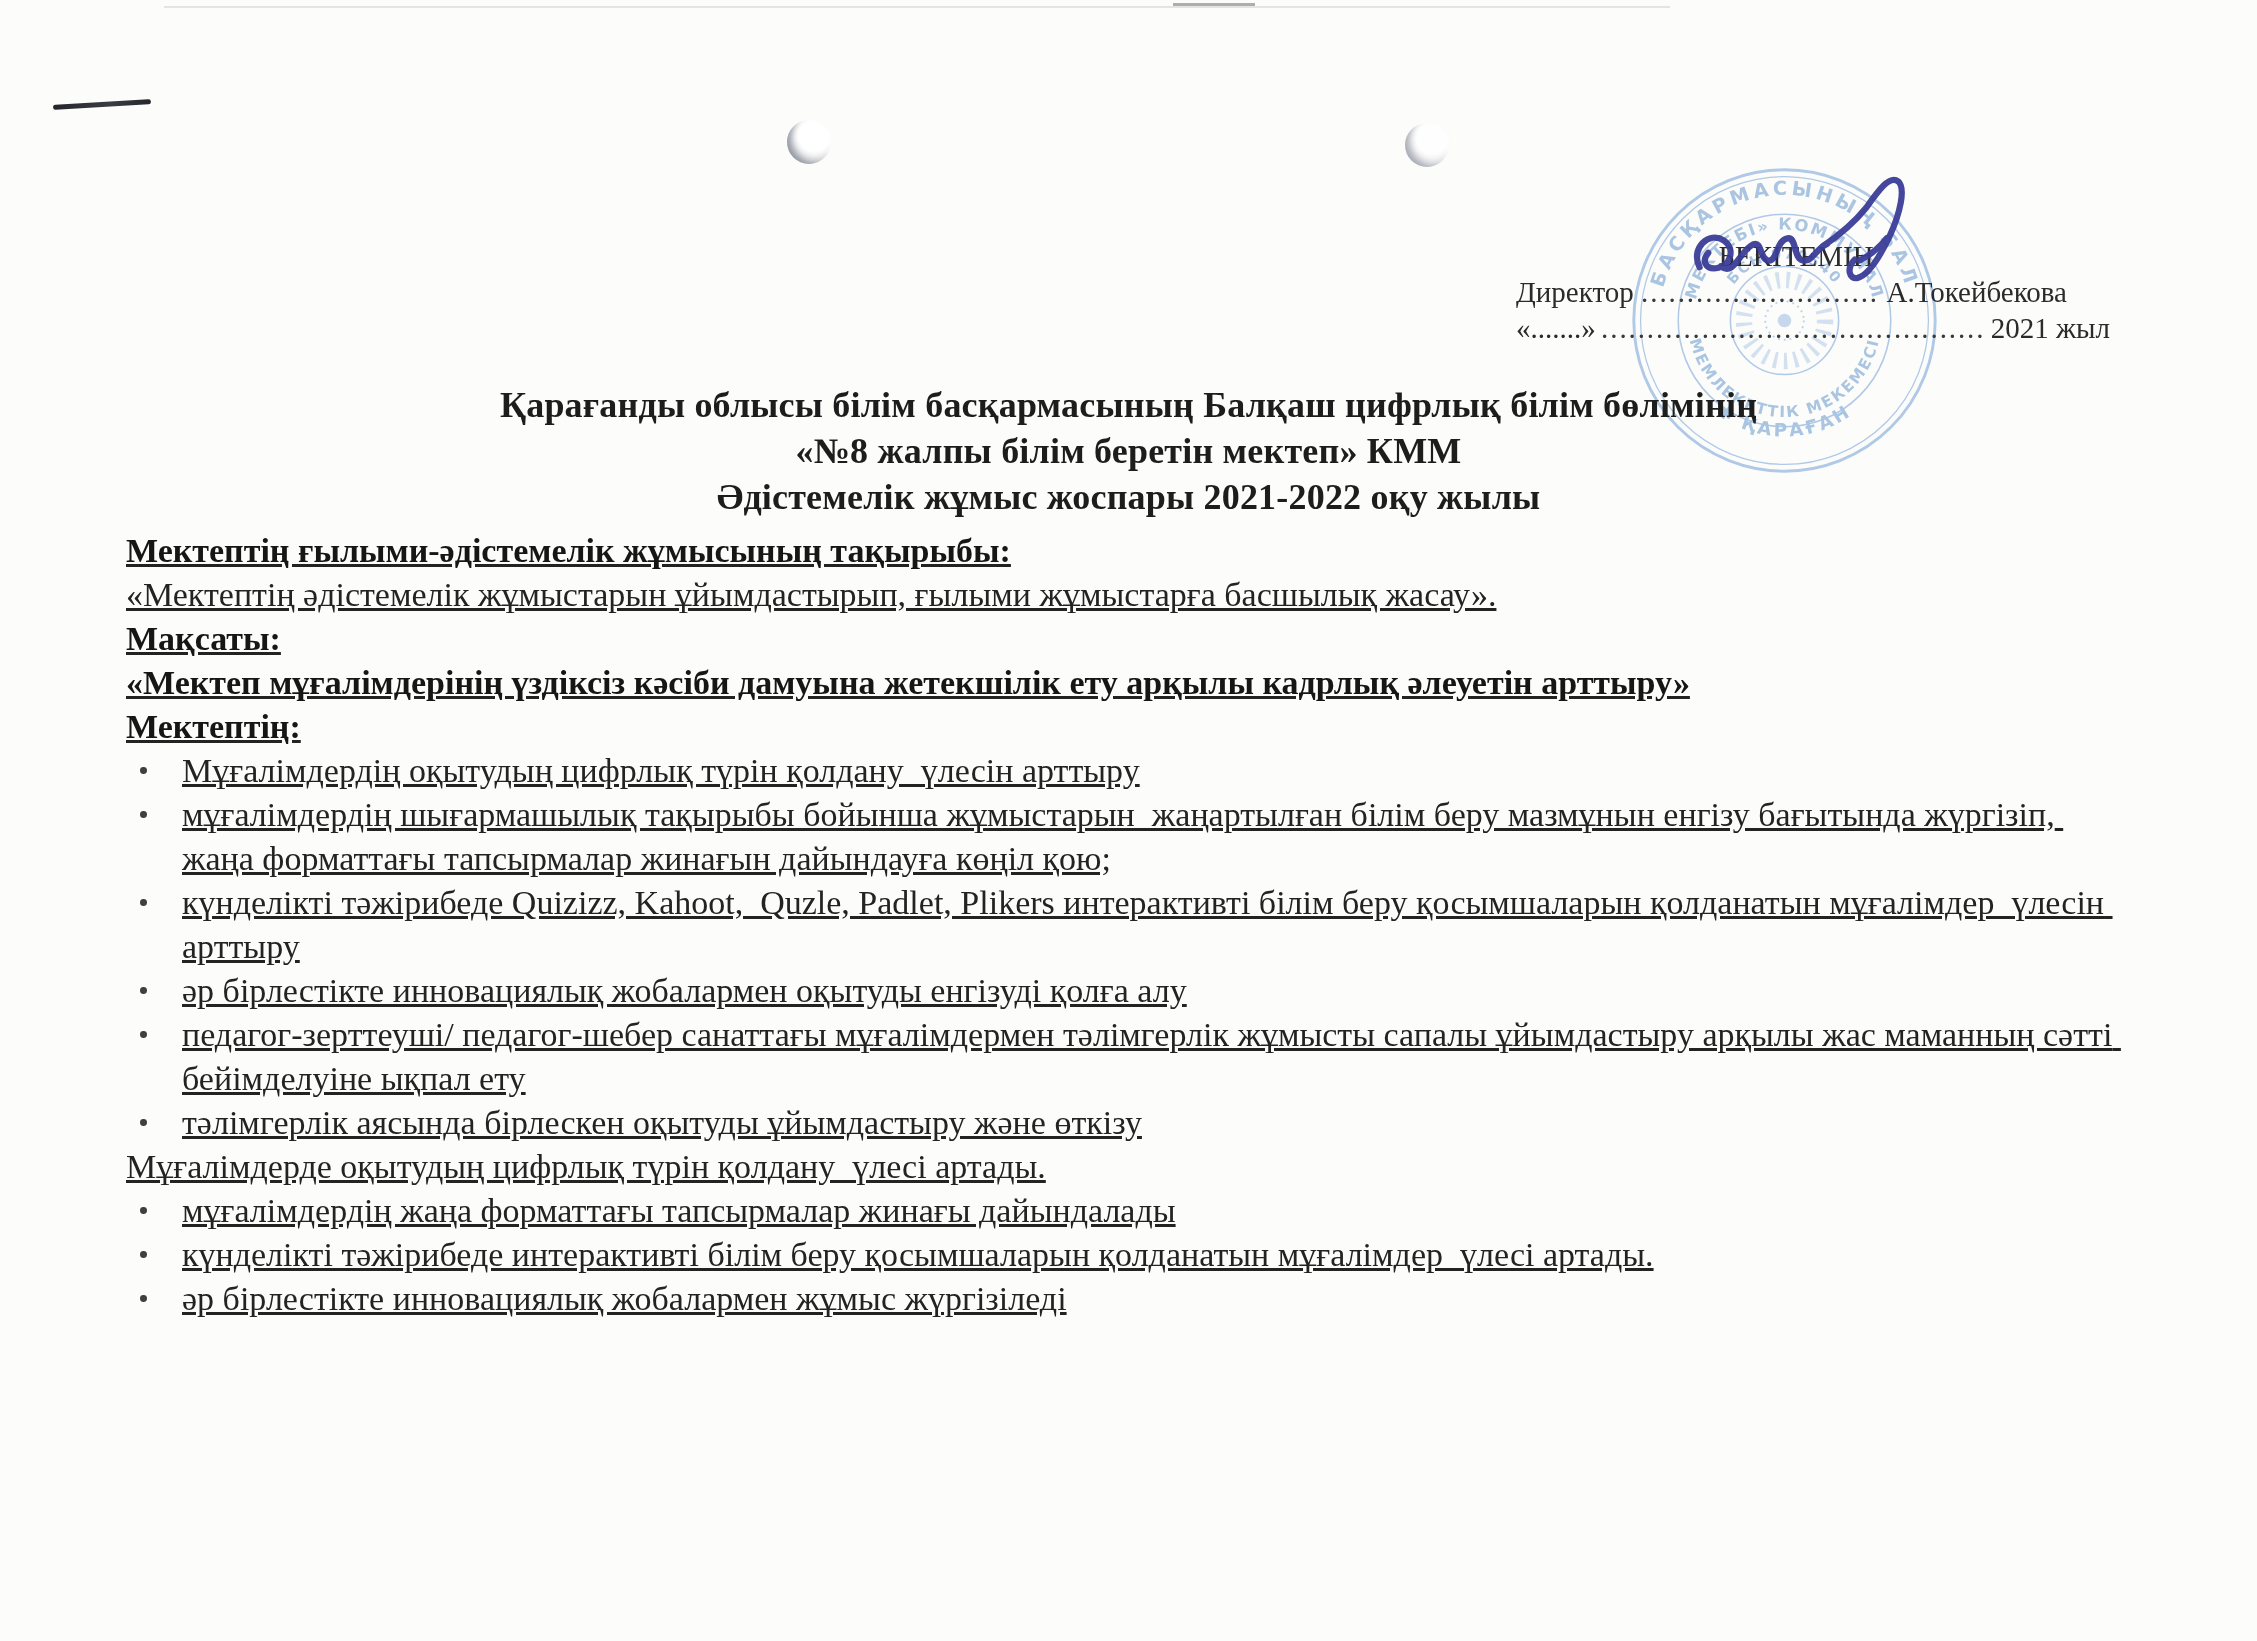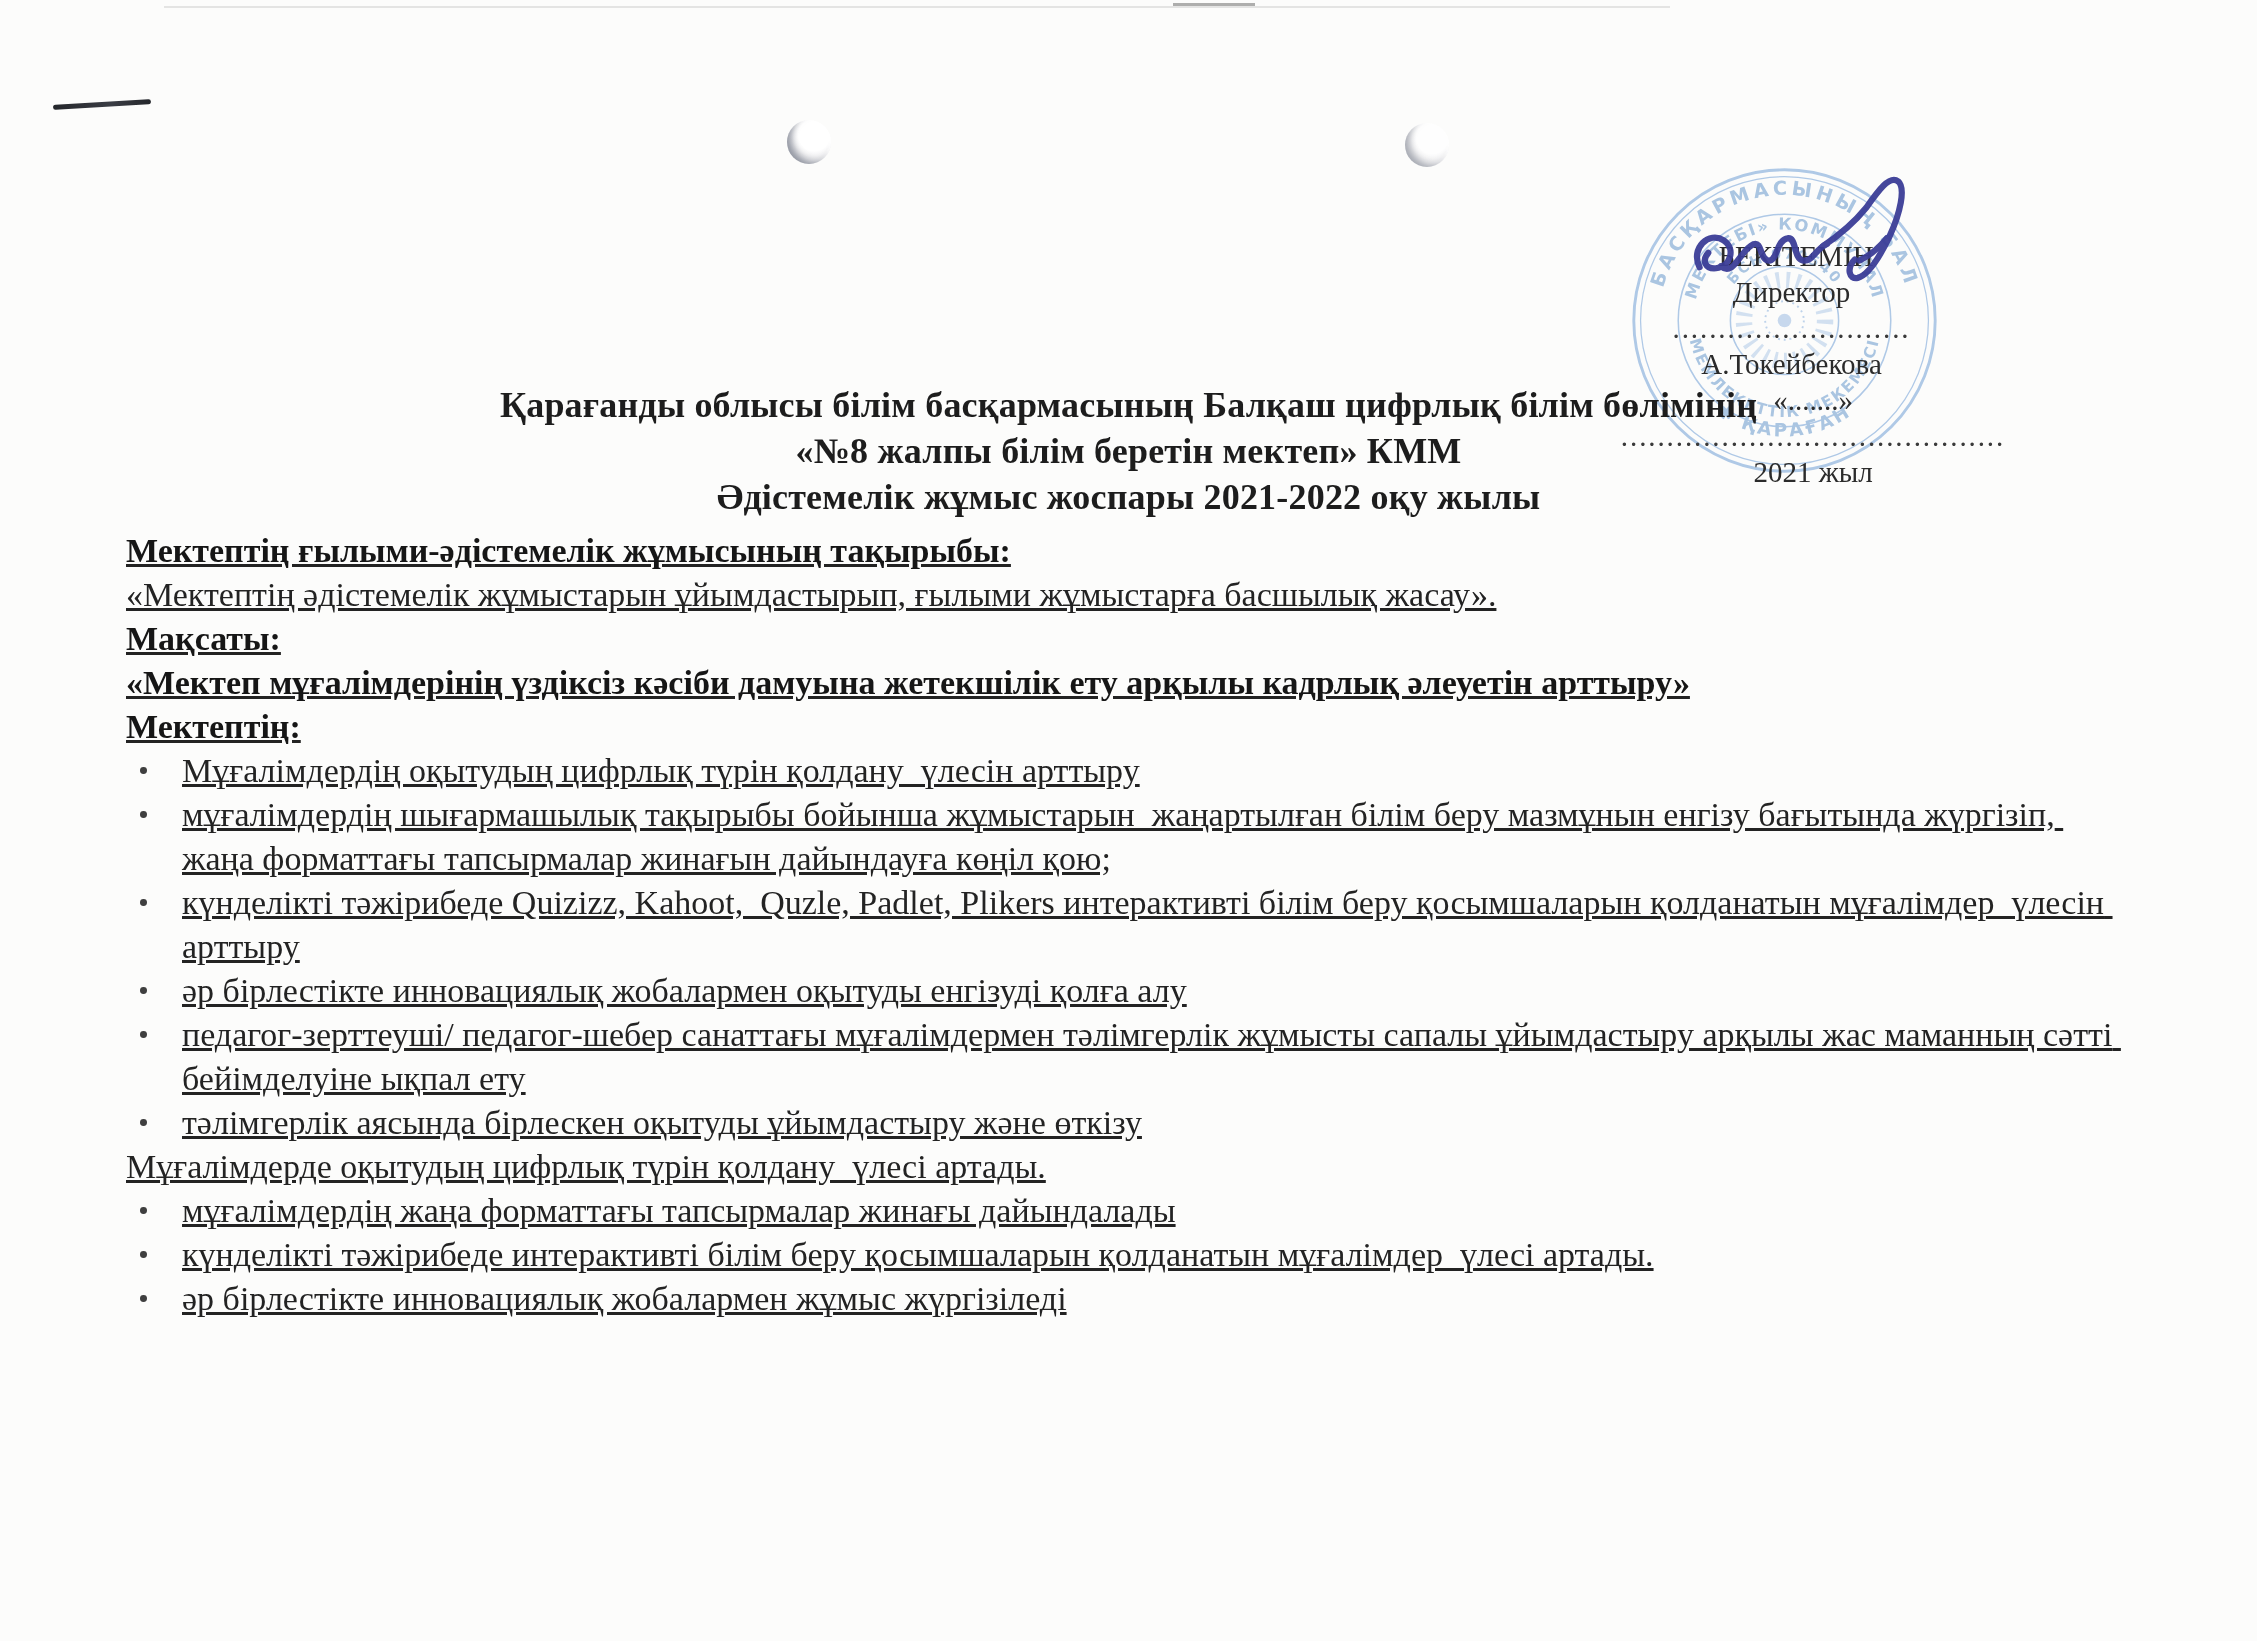--- a/index.html
+++ b/index.html
@@ -20,21 +20,21 @@
     box-shadow:inset 6.8px -4.8px 6.8px -2.9px rgba(100,106,122,.65), inset -1.9px 1.9px 2.9px rgba(255,255,255,.9);}
   .hole.left{left:787px;top:120px;}
   .hole.right{left:1405px;top:123px;opacity:.8;}
   
   .stamp{position:absolute;left:1628px;top:164px;width:313px;height:313px;z-index:1;opacity:.88;}
   .signature{position:absolute;left:1680px;top:167px;width:259px;height:162px;z-index:4;}
   
   .approval{position:absolute;left:1516px;top:238px;width:594px;z-index:3;
     font-size:29px;line-height:36px;color:#2b2b2b;}
   .approval .row1{text-align:center;padding-right:34px;}
-  .approval .row{display:flex;align-items:center;justify-content:space-between;flex-direction:column;}
+  .approval .row{display:flex;align-items:flex-end;justify-content:space-between;}
   .approval .row2{padding-right:43px;}
   .approval .dots{letter-spacing:1.9px;color:#3a3a3a;overflow:hidden;white-space:nowrap;flex:0 1 auto;}
   
   .doc-title{position:absolute;left:0;top:382px;width:2257px;text-align:center;z-index:2;
     font-size:36px;line-height:46px;font-weight:700;color:#1d1d1d;letter-spacing:0.2px;}
   
   .body-text{position:absolute;left:126px;top:529px;width:2003px;z-index:2;
     font-size:34px;line-height:44px;color:#232323;text-decoration:underline;}
   .body-text p, .body-text h3{margin:0;font-size:34px;line-height:44px;white-space:pre-wrap;}
   .b{font-weight:700;color:#161616;}

